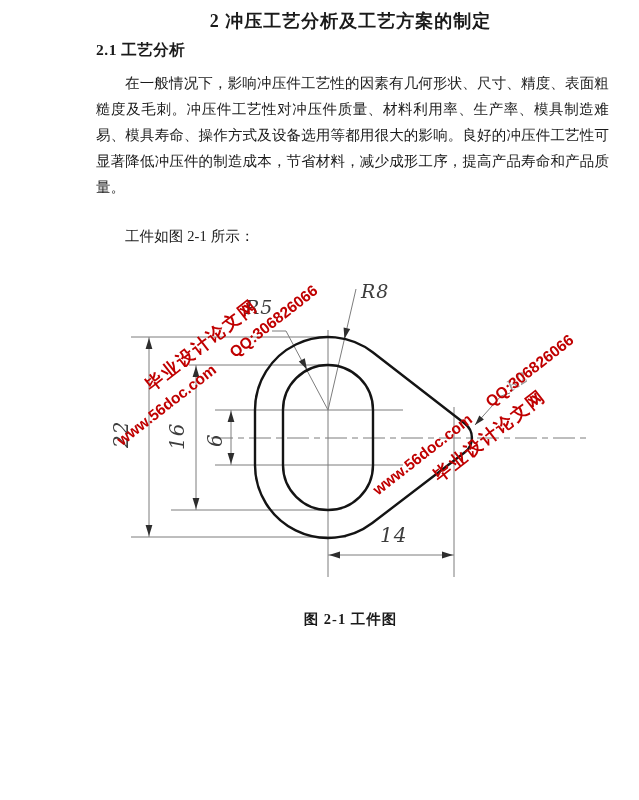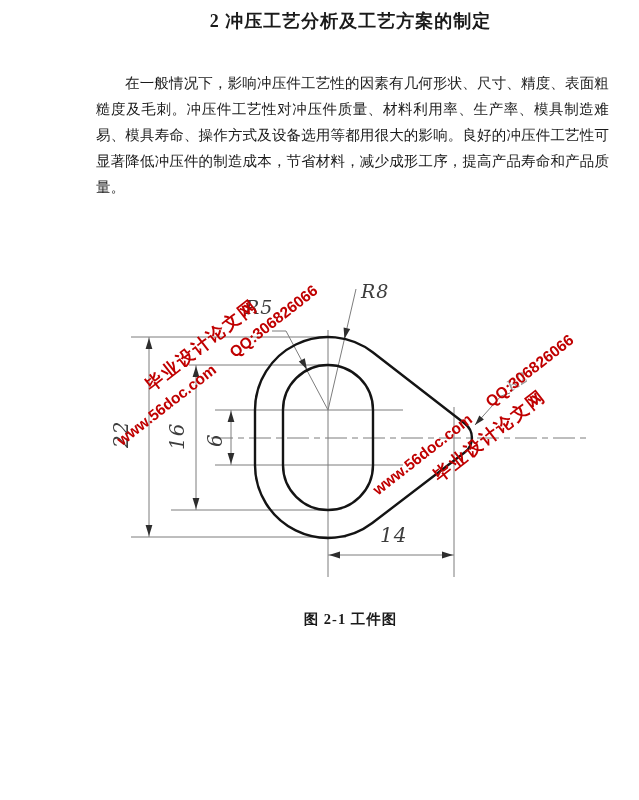--- a/index.html
+++ b/index.html
@@ -46,23 +46,25 @@
   .wm-latin{font-size:15.5px;font-weight:bold;display:block;}
   .wm-latin .gap{display:inline-block;width:22px;}
 </style>
 </head>
 <body>
 
 <div class="page">
 
   <div class="doc-title">2  冲压工艺分析及工艺方案的制定</div>
 
+  <div class="sec-heading">2.1 工艺分析</div>
 
   <div class="body-par par1">在一般情况下，影响冲压件工艺性的因素有几何形状、尺寸、精度、表面粗糙度及毛刺。冲压件工艺性对冲压件质量、材料利用率、生产率、模具制造难易、模具寿命、操作方式及设备选用等都用很大的影响。良好的冲压件工艺性可显著降低冲压件的制造成本，节省材料，减少成形工序，提高产品寿命和产品质量。</div>
 
+  <div class="body-par par-intro">工件如图 2-1 所示：</div>
 
   <svg class="fig-svg" width="639" height="800" viewBox="0 0 639 800">
 
     <g stroke="#7d7d7d" stroke-width="1" fill="none">
       <line x1="100" y1="337" x2="302" y2="337"></line>
       <line x1="158" y1="365" x2="298" y2="365"></line>
       <line x1="184" y1="410" x2="372" y2="410"></line>
       <line x1="184" y1="465" x2="372" y2="465"></line>
       <line x1="140" y1="510" x2="298" y2="510"></line>
       <line x1="100" y1="537" x2="315" y2="537"></line>

